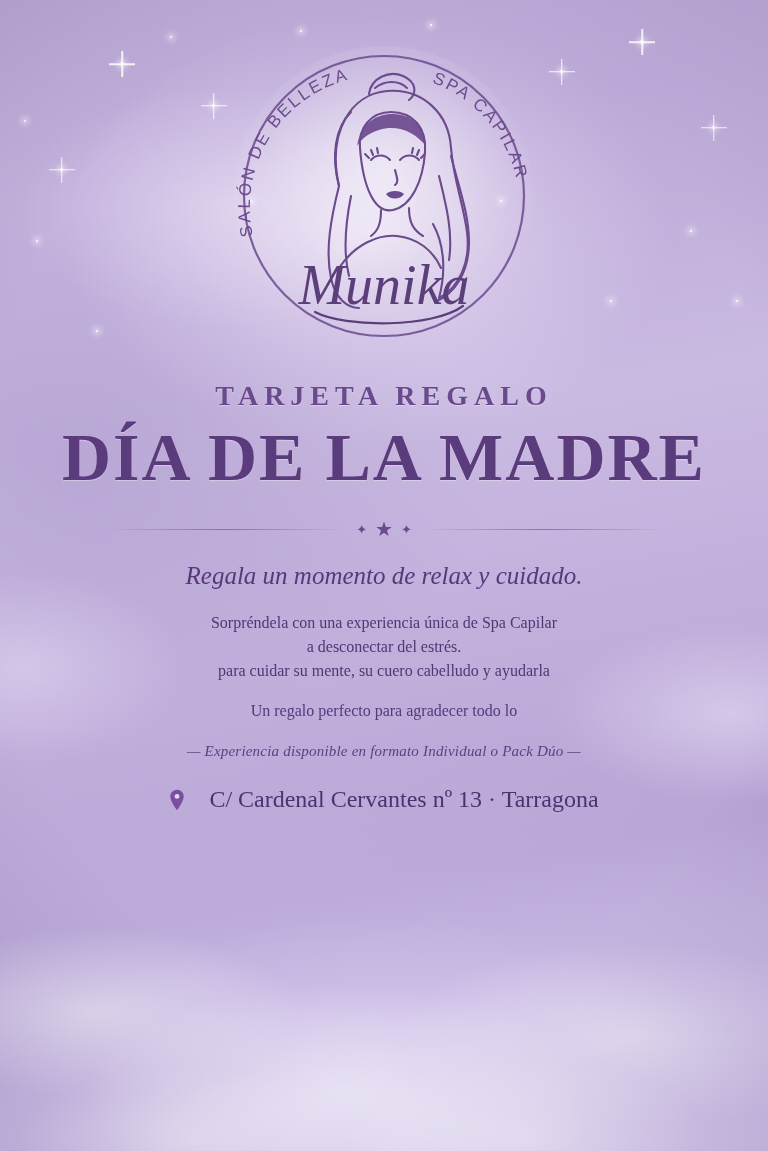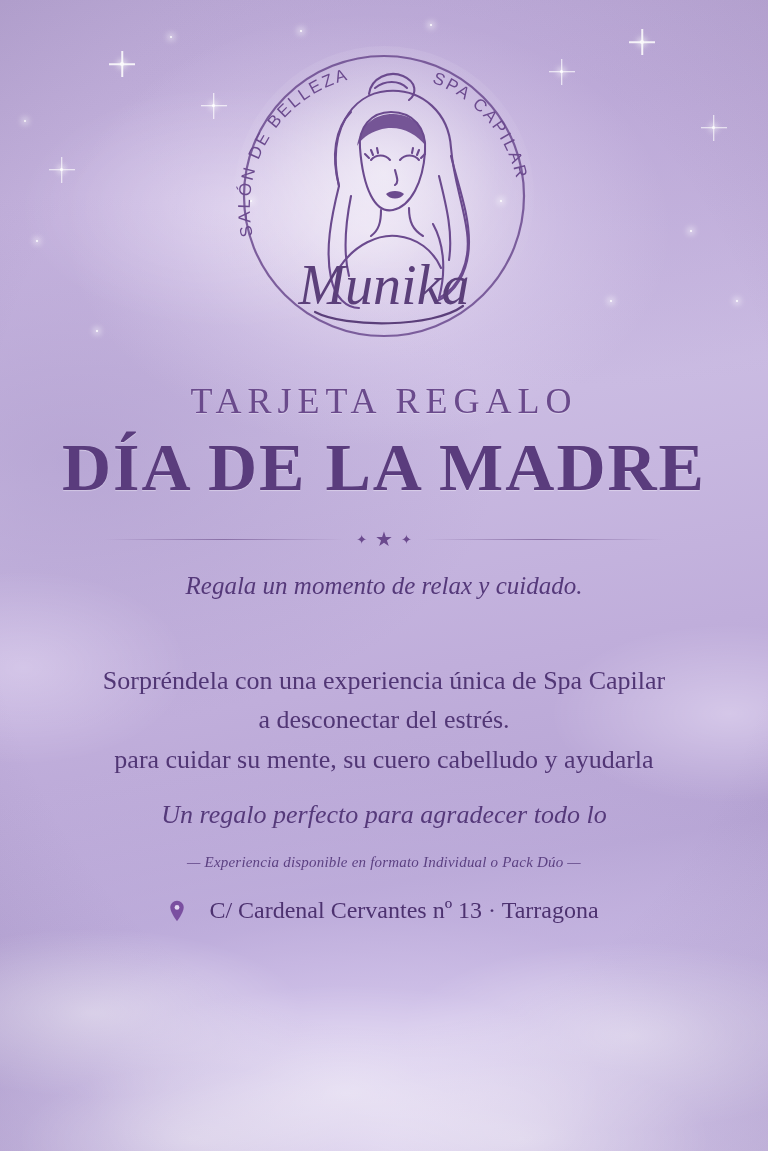--- a/index.html
+++ b/index.html
@@ -71,24 +71,24 @@
   }
 
   
   .logo-wrap { width: 330px; height: 330px; position: relative; }
   .logo-wrap svg { display: block; width: 100%; height: 100%; }
 
   
   .title-block { text-align: center; margin-top: 14px; }
   .tarjeta {
     font-family: "Liberation Serif", serif;
-    font-size: 36px;
+    font-size: 28px;
     letter-spacing: 6px;
     color: #6a4a8c;
-    font-weight: 400;
+    font-weight: 700;
     text-shadow: 0 1px 1px rgba(255,255,255,0.35);
   }
   .dia {
     font-family: "Liberation Serif", serif;
     font-size: 68px;
     letter-spacing: 2px;
     color: #5a3c7d;
     font-weight: 700;
     margin-top: 6px;
     text-shadow: 0 1px 1px rgba(255,255,255,0.35);
@@ -122,30 +122,28 @@
   .lead {
     text-align: center;
     font-style: italic;
     font-size: 25px;
     line-height: 1.5;
     color: #55397a;
     margin-bottom: 16px;
   }
   .para {
     text-align: center;
-    font-size: 26px;
+    font-size: 16px;
     line-height: 1.52;
     color: #513675;
     margin-bottom: 16px;
-    margin-top: 40px;
   }
   .closing {
     text-align: center;
-    font-style: italic;
-    font-size: 26px;
+    font-size: 16px;
     line-height: 1.5;
     color: #55397a;
   }
   .note {
     text-align: center;
     font-style: italic;
     font-size: 15px;
     color: #5c4182;
     margin-top: 20px;
     letter-spacing: .2px;

